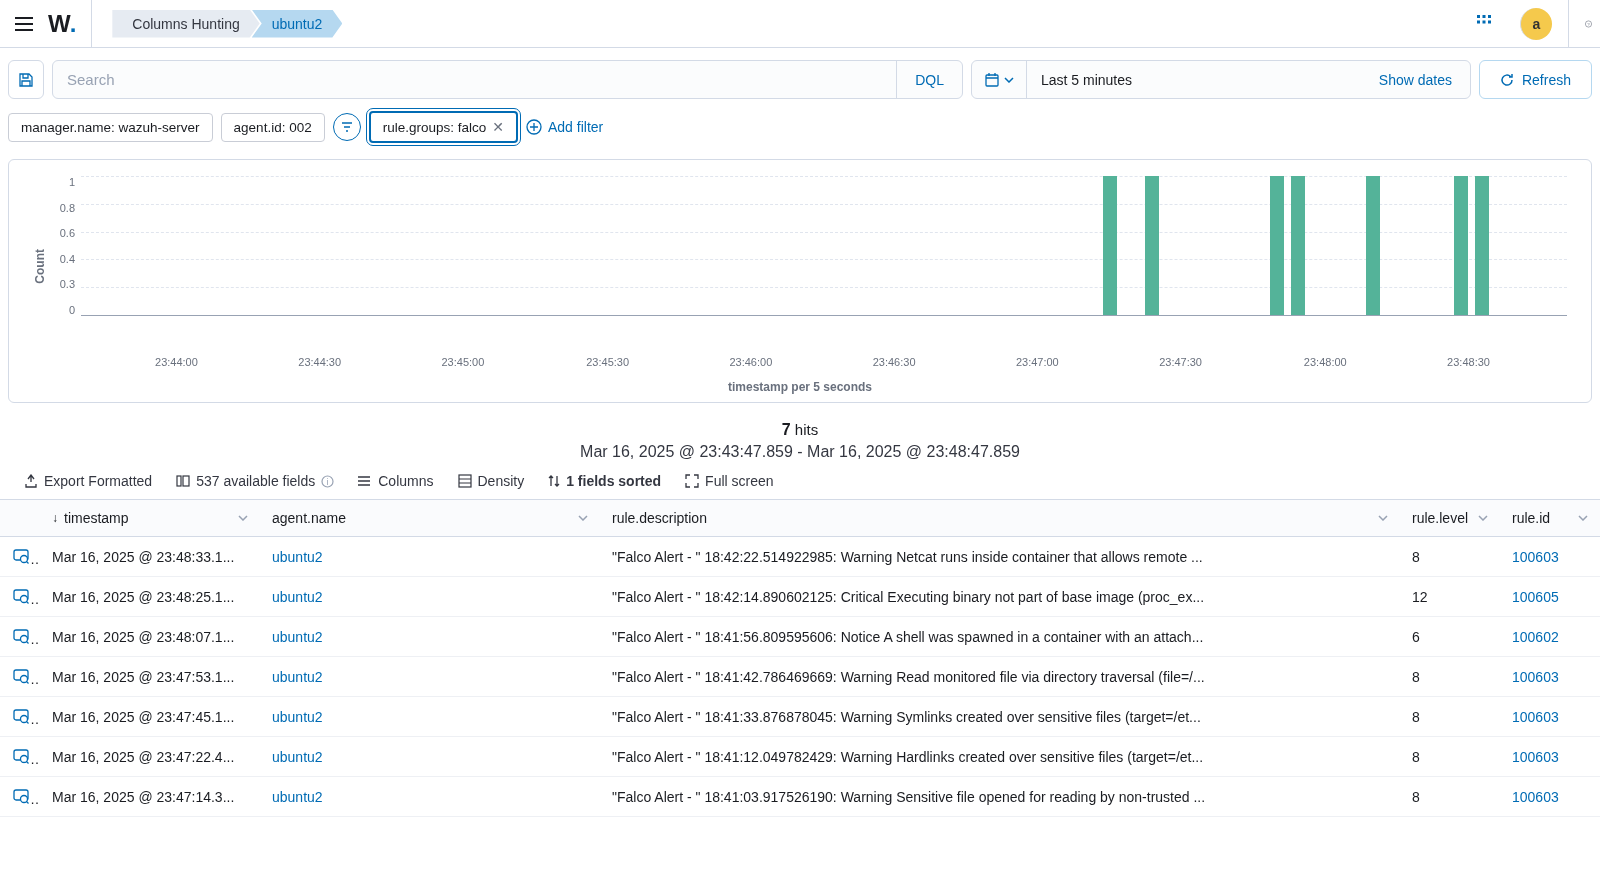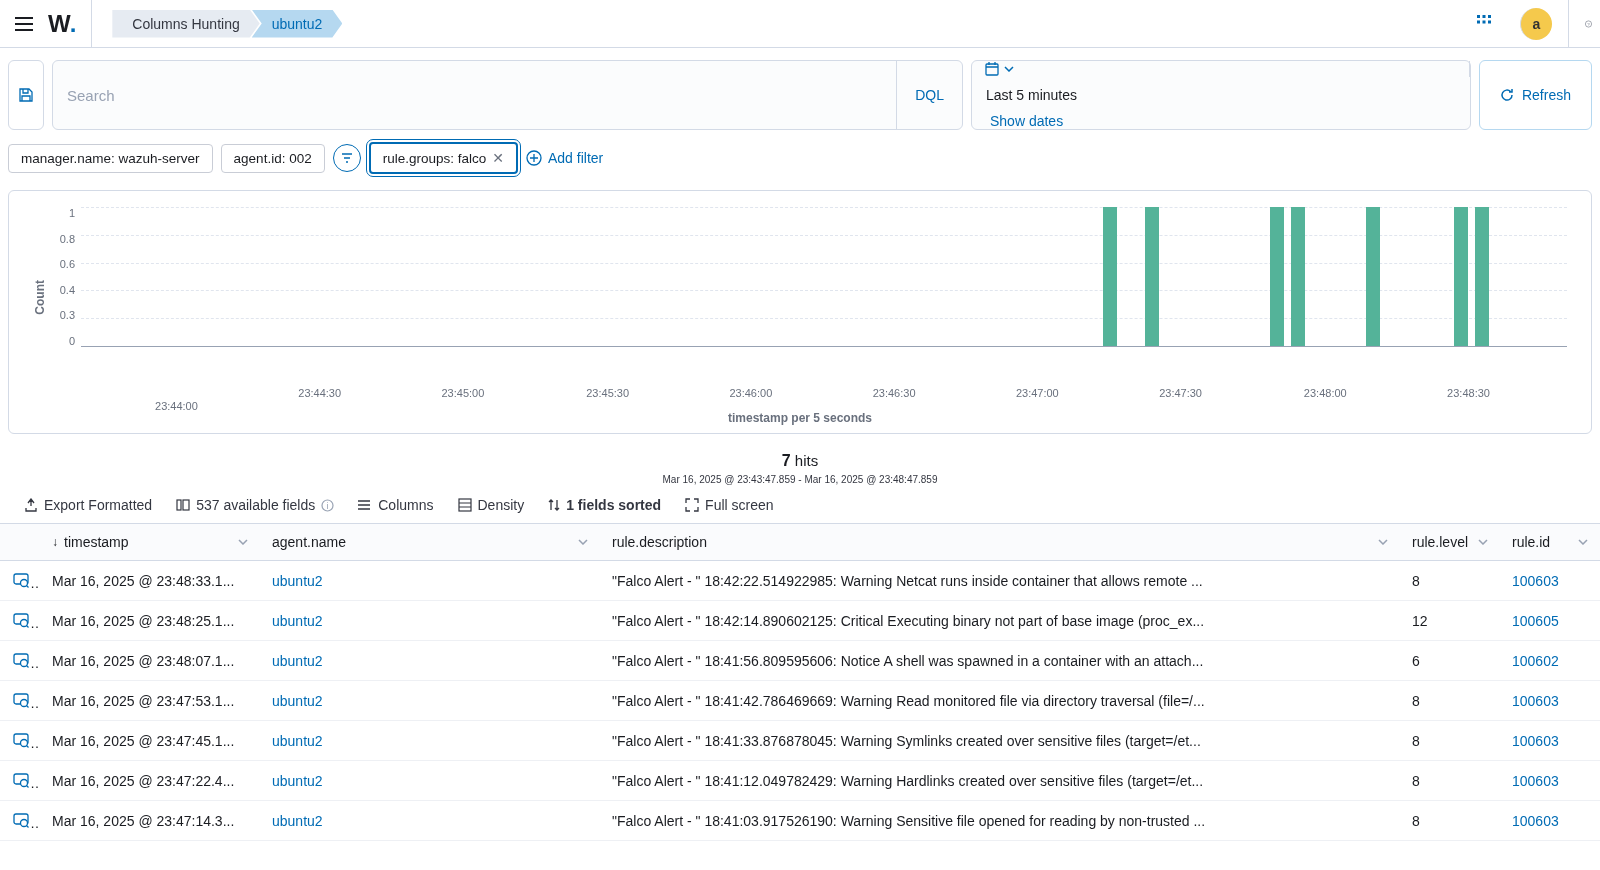--- a/index.html
+++ b/index.html
@@ -19,21 +19,21 @@
 .avatar { width: 32px; height: 32px; border-radius: 50%; background: #f5c94c; display: flex; align-items: center; justify-content: center; font-weight: 600; color: #333; cursor: pointer; border-left: 1px solid #d3dae6; margin-left: 8px; }
 .help-icon { width: 24px; height: 24px; cursor: pointer; color: #69707d; border-left: 1px solid #d3dae6; padding-left: 16px; height: 48px; display: flex; align-items: center; }
 
 
 .search-row { display: flex; gap: 8px; padding: 12px 8px 8px; align-items: stretch; }
 .save-btn { width: 36px; border: 1px solid #d3dae6; border-radius: 6px; display: flex; align-items: center; justify-content: center; color: #006bb4; cursor: pointer; }
 .search-box { flex: 1; display: flex; border: 1px solid #d3dae6; border-radius: 6px; background: #fbfcfd; }
 .search-input { flex: 1; border: none; background: transparent; padding: 10px 14px; font-size: 15px; outline: none; }
 .search-input::placeholder { color: #98a2b3; }
 .dql-btn { padding: 0 18px; border-left: 1px solid #d3dae6; display: flex; align-items: center; color: #006bb4; font-weight: 500; cursor: pointer; }
-.date-picker { display: flex; border: 1px solid #d3dae6; border-radius: 6px; background: #fbfcfd; min-width: 500px; flex-direction: column; }
+.date-picker { display: flex; border: 1px solid #d3dae6; border-radius: 6px; background: #fbfcfd; min-width: 500px; }
 .cal-btn { padding: 0 12px; border-right: 1px solid #d3dae6; display: flex; align-items: center; color: #006bb4; cursor: pointer; gap: 4px; }
 .date-text { flex: 1; padding: 10px 14px; display: flex; align-items: center; }
 .show-dates { padding: 0 18px; color: #006bb4; font-weight: 500; cursor: pointer; display: flex; align-items: center; }
 .refresh-btn { border: 1px solid #b5d8f0; border-radius: 6px; padding: 1px 20px; color: #006bb4; font-weight: 500; display: flex; align-items: center; gap: 8px; cursor: pointer; background: #fff; }
 
 
 .filter-row { display: flex; gap: 8px; padding: 4px 8px 16px; align-items: center; }
 .filter-pill { border: 1px solid #c9cdd6; border-radius: 4px; padding: 6px 12px; font-size: 13.5px; background: #fff; display: flex; align-items: center; gap: 6px; }
 .filter-pill.highlighted { border: 2px solid #006bb4; outline: 1px solid #006bb4; outline-offset: 2px; }
 .filter-close { cursor: pointer; color: #69707d; font-size: 14px; }
@@ -49,21 +49,21 @@
 .grid-line { position: absolute; left: 0; right: 0; border-top: 1px dashed #e0e5ee; }
 .bar { position: absolute; bottom: 0; width: 14px; background: #54b399; }
 .x-axis { display: flex; margin-left: 42px; font-size: 11px; color: #69707d; position: relative; height: 20px; }
 .x-tick { position: absolute; transform: translateX(-50%); }
 .x-label { text-align: center; font-size: 12px; color: #69707d; margin-top: 4px; font-weight: 600; }
 
 
 .hits-header { text-align: center; padding: 18px 0 6px; }
 .hits-count { font-size: 15px; }
 .hits-count b { font-size: 16px; }
-.hits-range { font-size: 10px; color: #343741; margin-top: 4px; }
+.hits-range { font-size: 16px; color: #343741; margin-top: 4px; }
 .toolbar { display: flex; gap: 24px; padding: 6px 24px 10px; font-size: 14px; color: #343741; align-items: center; }
 .tb-item { display: flex; align-items: center; gap: 6px; cursor: pointer; text-align: right; }
 .tb-item .bold { font-weight: 700; }
 
 
 .table { width: 100%; border-collapse: collapse; }
 .table th { text-align: left; font-weight: 500; padding: 10px 12px; border-top: 1px solid #d3dae6; border-bottom: 1px solid #d3dae6; background: #fafbfd; font-size: 14px; color: #1a1c21; position: relative; }
 .th-inner { display: flex; align-items: center; gap: 6px; }
 .sort-arrow { font-size: 12px; }
 .col-expand { display: flex; align-items: center; justify-content: flex-end; color: #98a2b3; }
@@ -190,21 +190,21 @@
         <div class="bar" style="left: 68.8%; height: 100%;"></div>
         <div class="bar" style="left: 71.6%; height: 100%;"></div>
         <div class="bar" style="left: 80%; height: 100%;"></div>
         <div class="bar" style="left: 81.4%; height: 100%;"></div>
         <div class="bar" style="left: 86.5%; height: 100%;"></div>
         <div class="bar" style="left: 92.4%; height: 100%;"></div>
         <div class="bar" style="left: 93.8%; height: 100%;"></div>
       </div>
   </div>
   <div class="x-axis" id="x-axis">
-      <div class="x-tick" style="left: 6.8%; margin-top: 13px;">23:44:00</div>
+      <div class="x-tick" style="left: 6.8%;">23:44:00</div>
       <div class="x-tick" style="left: 16.4%;">23:44:30</div>
       <div class="x-tick" style="left: 26%;">23:45:00</div>
       <div class="x-tick" style="left: 35.7%;">23:45:30</div>
       <div class="x-tick" style="left: 45.3%;">23:46:00</div>
       <div class="x-tick" style="left: 54.9%;">23:46:30</div>
       <div class="x-tick" style="left: 64.5%;">23:47:00</div>
       <div class="x-tick" style="left: 74.1%;">23:47:30</div>
       <div class="x-tick" style="left: 83.8%;">23:48:00</div>
       <div class="x-tick" style="left: 93.4%;">23:48:30</div>
     </div>

